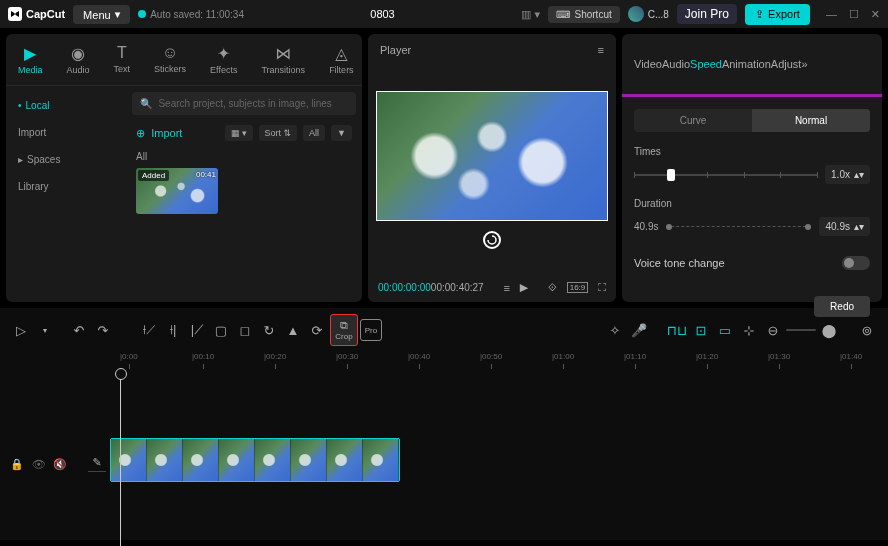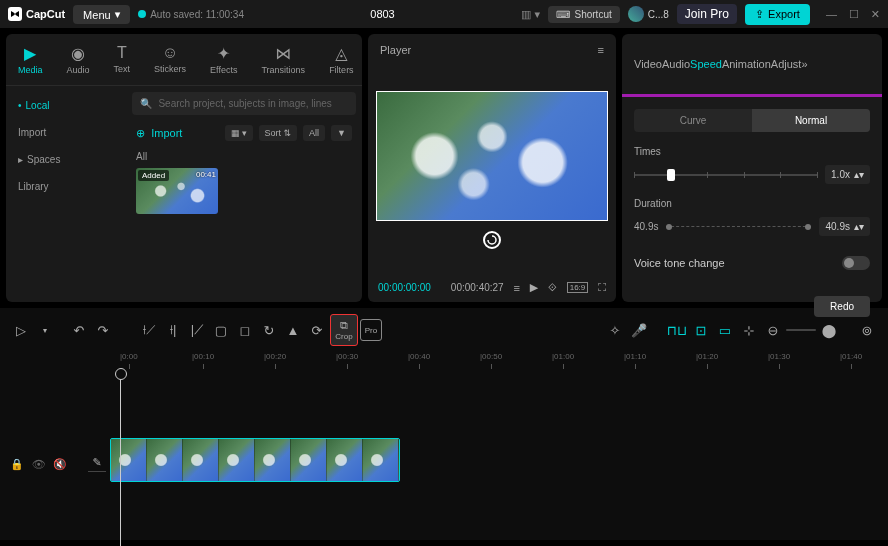--- a/index.html
+++ b/index.html
@@ -54,21 +54,21 @@
 .player-view { flex: 1; display: flex; flex-direction: column; align-items: center; justify-content: center; padding: 0 6px; }
 .preview { width: 232px; height: 130px; background: linear-gradient(135deg,#3a6b3f 0%,#5a8b5f 30%,#4a7acf 55%,#3a6acf 100%); border: 1px solid #fff; position: relative; }
 .preview::after { content:""; position:absolute; inset:0; background: radial-gradient(circle at 25% 50%, rgba(255,255,255,.8) 0 10%, transparent 13%), radial-gradient(circle at 50% 35%, rgba(255,255,255,.7) 0 8%, transparent 11%), radial-gradient(circle at 72% 55%, rgba(255,255,255,.8) 0 11%, transparent 14%), radial-gradient(circle at 42% 72%, rgba(255,255,255,.65) 0 7%, transparent 10%); }
 .corner { position: absolute; width: 8px; height: 8px; border: 1.5px solid #fff; }
 .corner.tl { top:-1px; left:-1px; border-right:none; border-bottom:none; }
 .corner.tr { top:-1px; right:-1px; border-left:none; border-bottom:none; }
 .corner.bl { bottom:-1px; left:-1px; border-right:none; border-top:none; }
 .corner.br { bottom:-1px; right:-1px; border-left:none; border-top:none; }
 .spinner { width: 18px; height: 18px; border: 2px solid #fff; border-radius: 50%; margin-top: 10px; display: flex; align-items: center; justify-content: center; }
 .player-ctrls { display: flex; align-items: center; justify-content: space-between; padding: 8px 10px; }
-.timecodes { display: flex; gap: 20px; font-size: 10px; }
+.timecodes { display: flex; gap: 0; font-size: 10px; }
 .tc1 { color: #00d4d4; }
 .tc2 { color: #aaa; }
 .play-group { display: flex; gap: 10px; color: #aaa; align-items: center; }
 
 
 .right-panel { flex: 1; display: flex; flex-direction: column; padding: 0; }
 .prop-tabs { display: flex; gap: 0; padding: 24px 12px; border-bottom: 3px solid #a21caf; font-size: 11px; }
 .prop-tab { color: #aaa; cursor: pointer; }
 .prop-tab.active { color: #00d4d4; }
 .prop-body { padding: 12px; flex: 1; }

